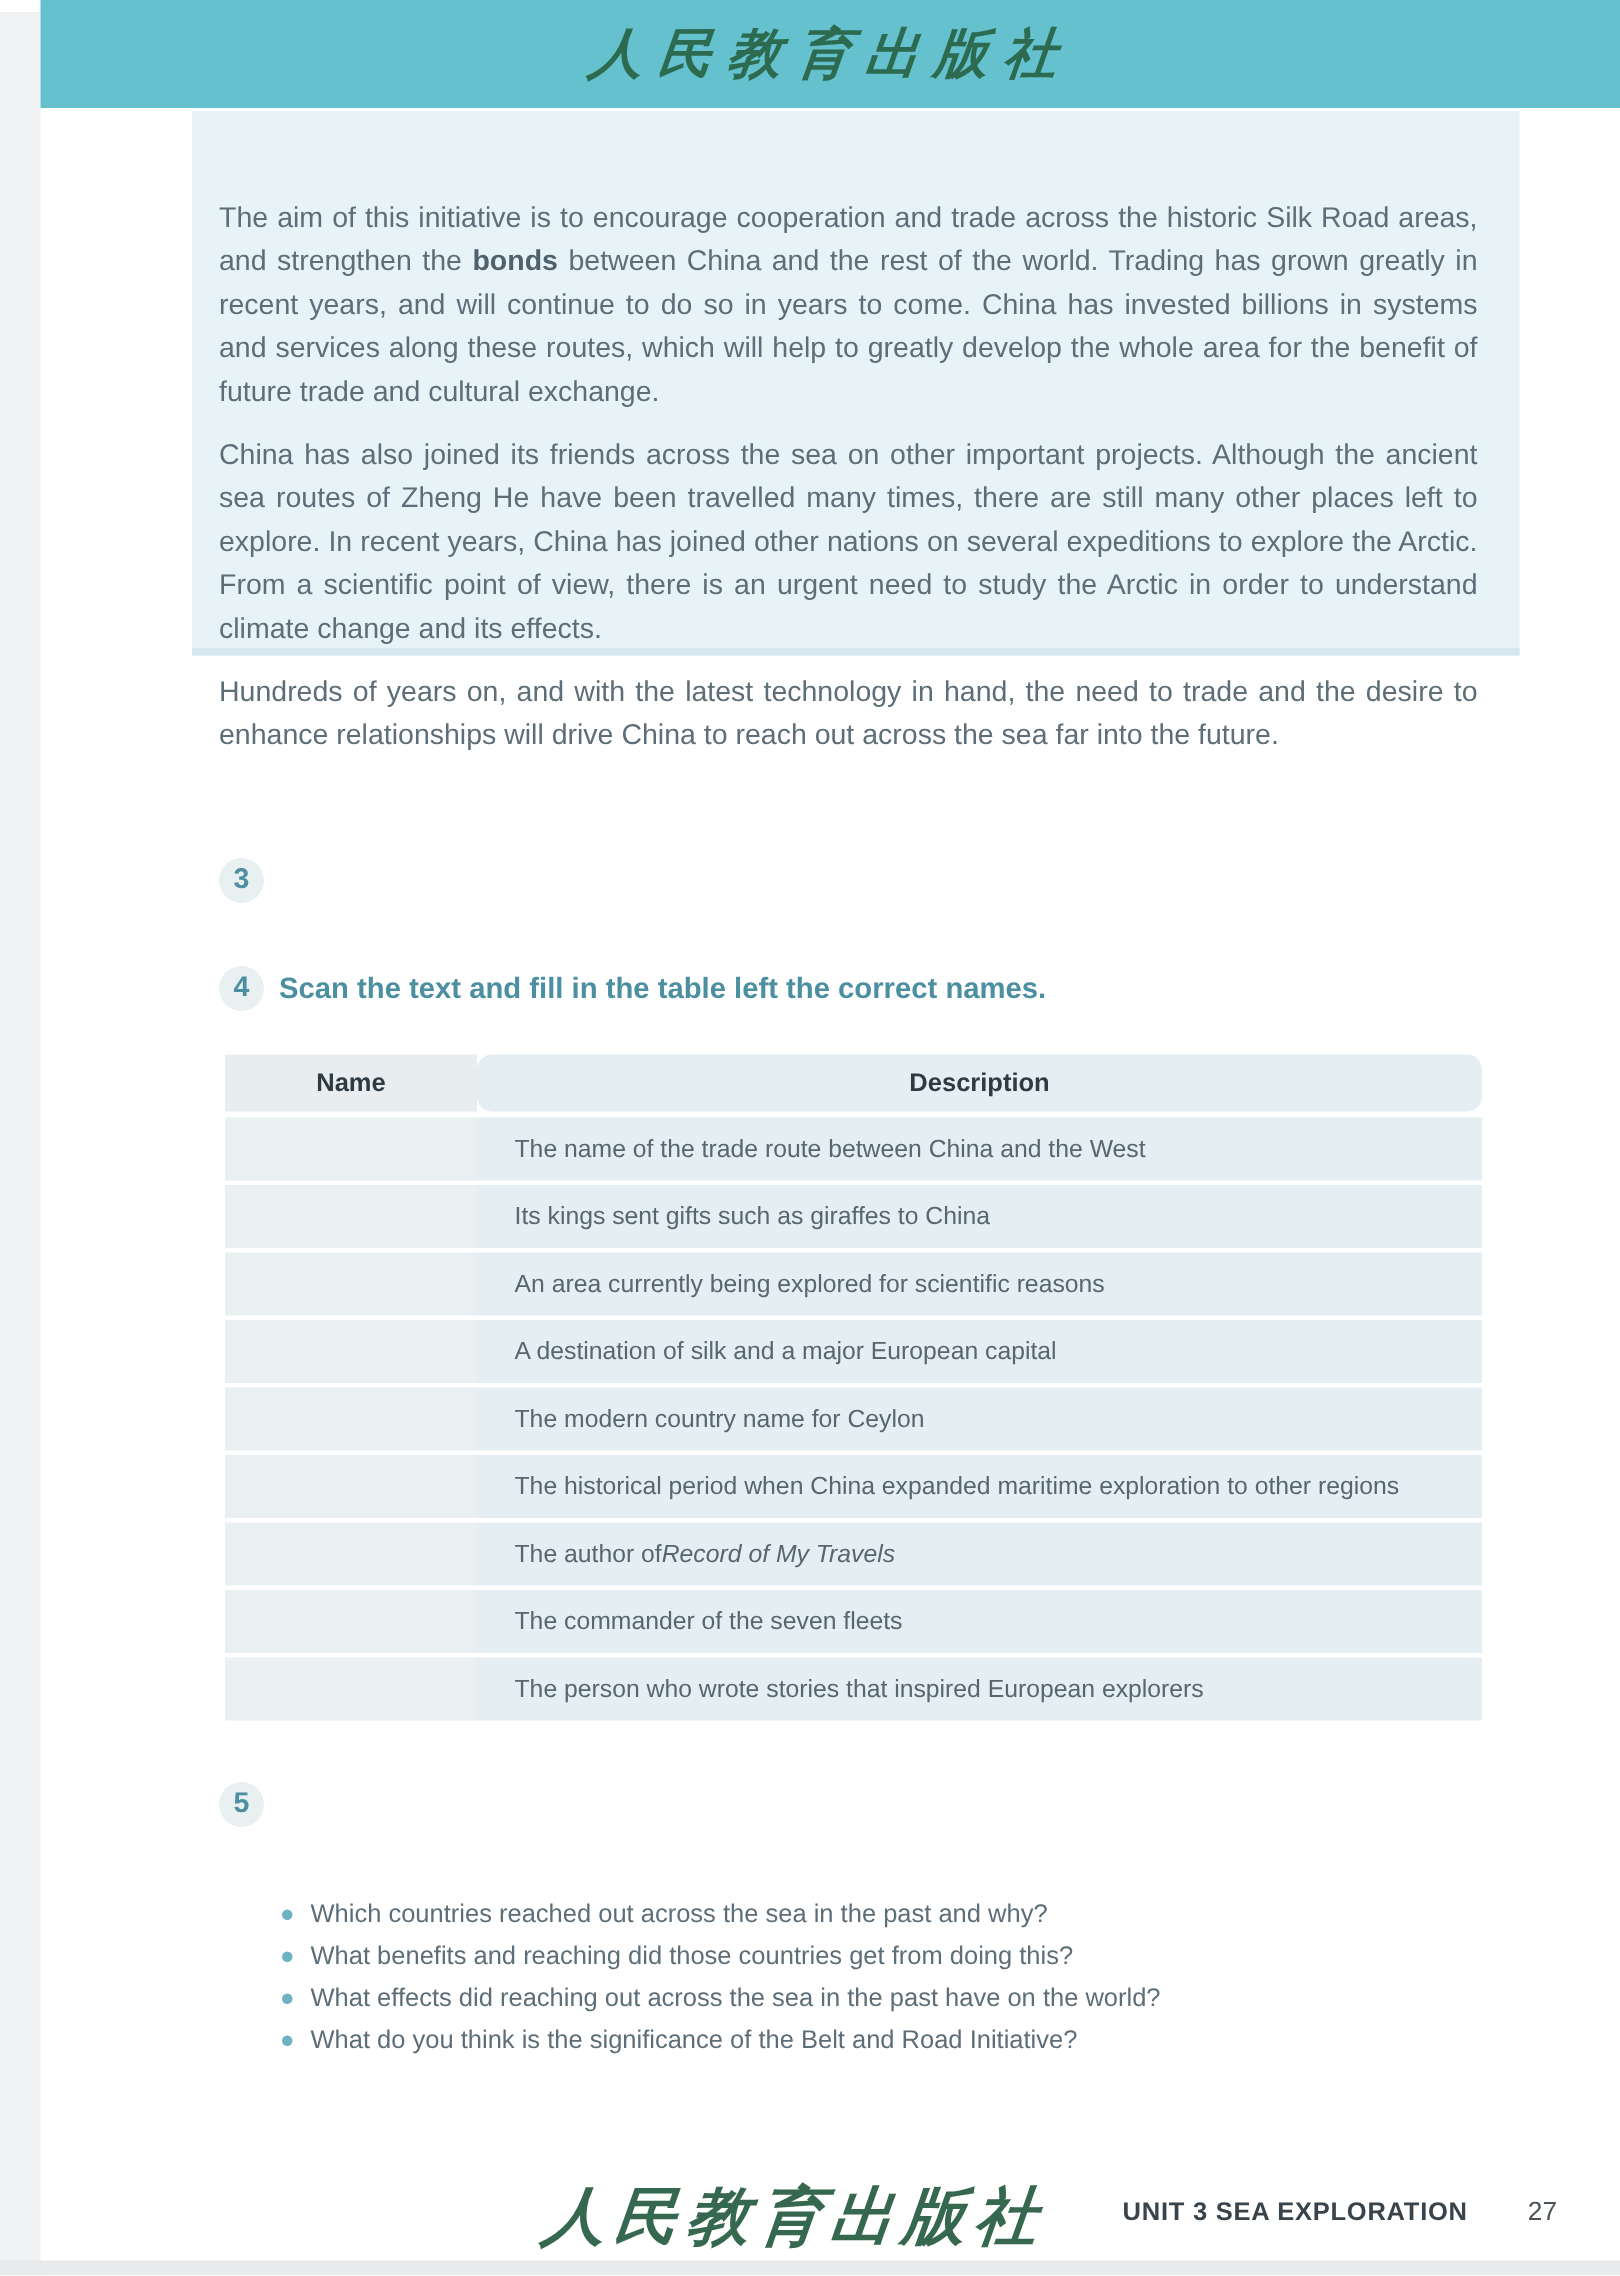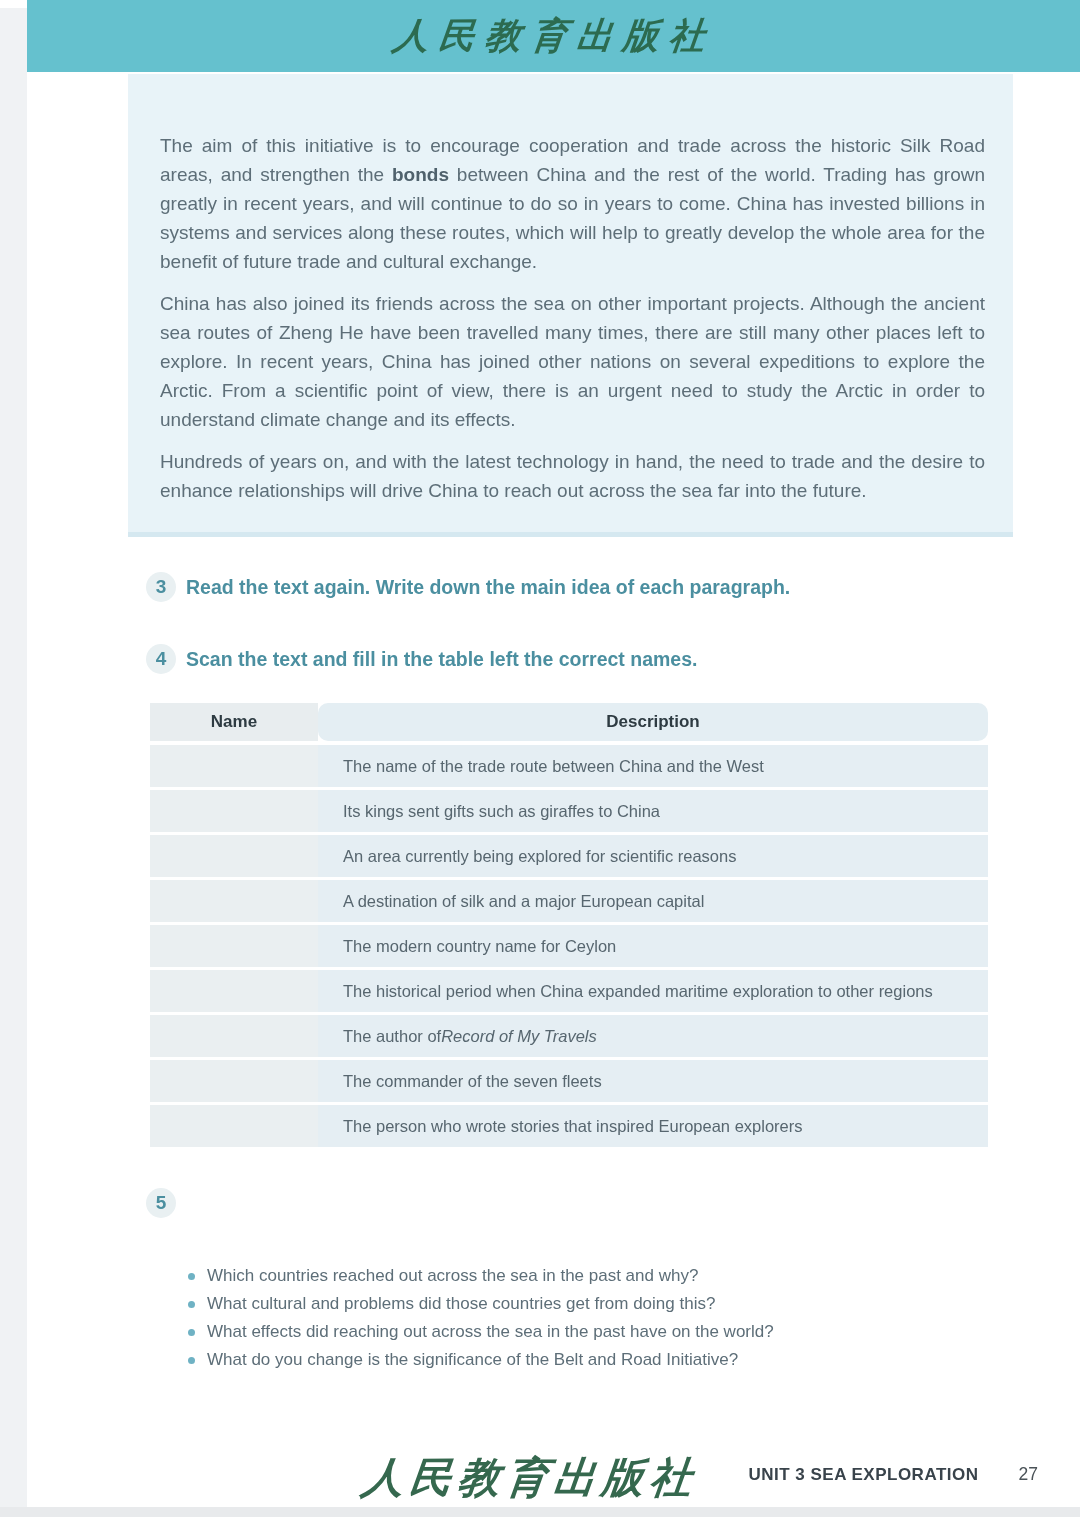--- a/index.html
+++ b/index.html
@@ -43,24 +43,24 @@
     font-weight: bold;
     font-size: 36px;
     letter-spacing: 10px;
     color: #2c6b50;
     transform: skewX(-6deg);
   }
 
   .reading-box {
     position: absolute;
     left: 128px; top: 74px;
-    width: 885px; height: 463px;
+    width: 885px; height: 363px;
     background: #e8f3f8;
     border-bottom: 5px solid #d5e8f0;
-    padding: 57px 28px 0 32px;
+    padding: 57px 28px 0 18px;
   }
   .reading-box p {
     font-size: 19px;
     line-height: 29px;
     color: #5d6e78;
     text-align: justify;
     margin-bottom: 13px;
   }
   .reading-box .bold { font-weight: bold; color: #4f616c; }
 
@@ -199,21 +199,20 @@
   </div>
 
   <div class="reading-box">
     <p><span>The aim of this initiative is to encourage cooperation and trade across the historic Silk Road areas, and strengthen the </span><span class="bold">bonds</span><span> between China and the rest of the world. Trading has grown greatly in recent years, and will continue to do so in years to come. China has invested billions in systems and services along these routes, which will help to greatly develop the whole area for the benefit of future trade and cultural exchange.</span></p>
     <p>China has also joined its friends across the sea on other important projects. Although the ancient sea routes of Zheng He have been travelled many times, there are still many other places left to explore. In recent years, China has joined other nations on several expeditions to explore the Arctic. From a scientific point of view, there is an urgent need to study the Arctic in order to understand climate change and its effects.</p>
     <p>Hundreds of years on, and with the latest technology in hand, the need to trade and the desire to enhance relationships will drive China to reach out across the sea far into the future.</p>
   </div>
 
   <div class="exercise" id="exercise3">
     <span class="ex-badge">3</span>
-    <span class="ex-instruction">Read the text again. Write down the main idea of each paragraph.</span>
   </div>
 
   <div class="exercise" id="exercise4">
     <span class="ex-badge">4</span>
     <span class="ex-instruction">Scan the text and fill in the table left the correct names.</span>
   </div>
 
   <div class="fill-table">
     <div class="t-row t-head">
       <div class="name-cell">Name</div>
@@ -264,29 +263,29 @@
     <span class="ex-badge">5</span>
   </div>
 
   <ul class="question-list">
     <li>
         <span class="q-dot"></span>
         <span>Which countries reached out across the sea in the past and why?</span>
       </li>
     <li>
         <span class="q-dot"></span>
-        <span>What cultural and problems did those countries get from doing this?</span>
+        <span>What benefits and reaching did those countries get from doing this?</span>
       </li>
     <li>
         <span class="q-dot"></span>
         <span>What effects did reaching out across the sea in the past have on the world?</span>
       </li>
     <li>
         <span class="q-dot"></span>
-        <span>What do you change is the significance of the Belt and Road Initiative?</span>
+        <span>What do you think is the significance of the Belt and Road Initiative?</span>
       </li>
   </ul>
 
   <div class="footer-ref">
     <span class="footer-unit">UNIT 3  SEA EXPLORATION</span>
     <span class="footer-page">27</span>
   </div>
 
   <span class="logo-bottom">人民教育出版社</span>
 

